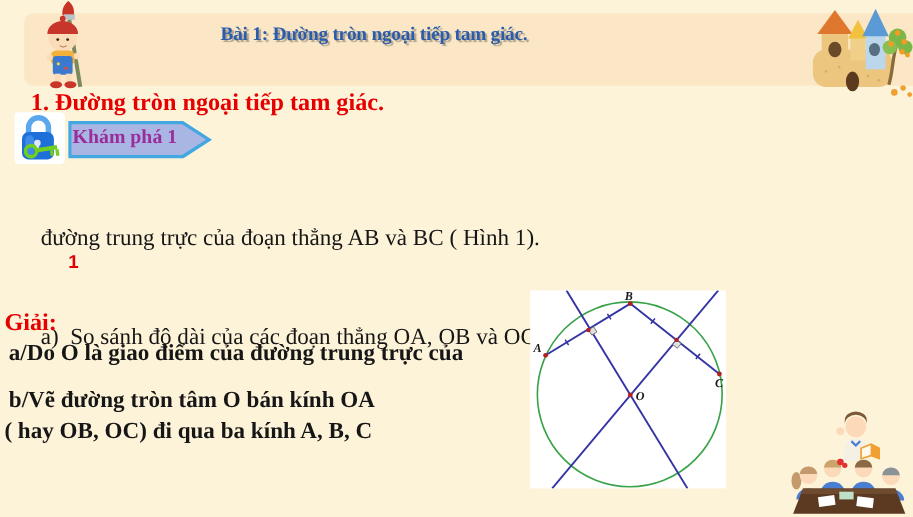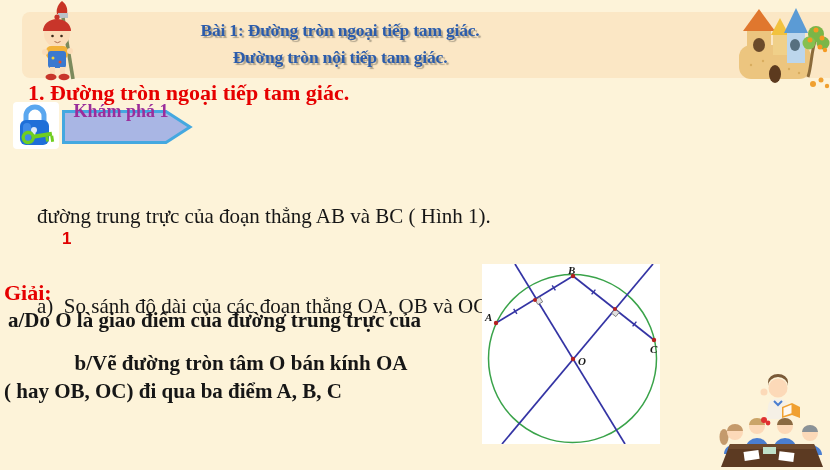--- a/index.html
+++ b/index.html
@@ -26,34 +26,34 @@
   }
   
   .lock-wrap{position:absolute;left:13px;top:100px;width:52px;height:52px;}
   .lock-num{
     position:absolute;left:49px;top:129px;
     font-family:"Liberation Sans",sans-serif;
     font-size:17px;font-weight:bold;color:#e00000;
   }
   .banner{position:absolute;left:62px;top:110px;width:132px;height:34px;}
   .banner-label{
-    position:absolute;left:66px;top:101px;width:110px;text-align:center;
+    position:absolute;left:66px;top:114px;width:110px;text-align:left;
     font-size:18px;font-weight:bold;color:#9b2d9b;
   }
   
   .problem{
     position:absolute;left:37px;top:141px;width:680px;
     font-size:21px;line-height:30px;color:#161616;white-space:pre;
   }
   
   .solution{position:absolute;left:4px;top:279px;width:470px;color:#161616;}
   .sol-heading{font-size:22px;font-weight:bold;color:#e60000;line-height:27px;}
   .sol-line{font-size:21px;line-height:28px;white-space:pre;font-weight:bold;}
   .pad{padding-left:4px;}
-  .gap-top{margin-top:15px;text-align:center;}
+  .gap-top{margin-top:15px;}
   
   .figure{
     position:absolute;left:482px;top:264px;width:178px;height:180px;
     background:#ffffff;
   }
   .fig-label{
     position:absolute;font-style:italic;font-weight:bold;
     font-size:11px;color:#1a1a1a;line-height:11px;
   }
   .lbl-a{left:3px;top:48px;}
@@ -122,21 +122,20 @@
       <circle cx="89" cy="42" r="2.5" fill="#f59a22"></circle>
       <circle cx="94" cy="45" r="2.2" fill="#f59a22"></circle>
     </g>
     <circle cx="82" cy="79" r="3" fill="#f0a030"></circle>
     <circle cx="90" cy="75" r="2.5" fill="#f0a030"></circle>
     <circle cx="96" cy="81" r="2.2" fill="#f0a030"></circle>
   </svg>
 
   <div class="title">
     <div>Bài 1: Đường tròn ngoại tiếp tam giác.</div>
-    <div>Đường tròn nội tiếp tam giác.</div>
   </div>
 
   <div class="section-heading">1. Đường tròn ngoại tiếp tam giác.</div>
 
   <div class="lock-wrap">
     <svg width="52" height="52" viewBox="0 0 52 52">
       <rect x="0" y="2" width="46" height="47" rx="4" fill="#ffffff"></rect>
       <path d="M13,22 v-6 a9,9 0 0 1 18,0 v6" fill="none" stroke="#5aa7ef" stroke-width="5"></path>
       <rect x="7" y="20" width="29" height="25" rx="6" fill="#1f6fd8"></rect>
       <rect x="10" y="23" width="8" height="19" rx="4" fill="#3f8ae8"></rect>
@@ -160,21 +159,21 @@
   <div class="problem">
     <div>đường trung trực của đoạn thẳng AB và BC ( Hình 1).</div>
     <div>a)  So sánh độ dài của các đoạn thẳng OA, OB và OC.</div>
     
   </div>
 
   <div class="solution">
     <div class="sol-heading">Giải:</div>
     <div class="sol-line pad">a/Do O là giao điểm của đường trung trực của</div>
     <div class="sol-line pad gap-top">b/Vẽ đường tròn tâm O bán kính OA</div>
-    <div class="sol-line">( hay OB, OC) đi qua ba điểm A, B, C</div>
+    <div class="sol-line">( hay OB, OC) đi qua ba kính A, B, C</div>
   </div>
 
   <div class="figure">
     <svg width="178" height="180" viewBox="0 0 178 180">
 
       <circle cx="90.5" cy="94.5" r="84" fill="none" stroke="#3aa34a" stroke-width="1.5"></circle>
 
       <line x1="33" y1="0" x2="143" y2="180" stroke="#3434a4" stroke-width="1.7"></line>
       <line x1="171" y1="0" x2="20" y2="180" stroke="#3434a4" stroke-width="1.7"></line>
 

